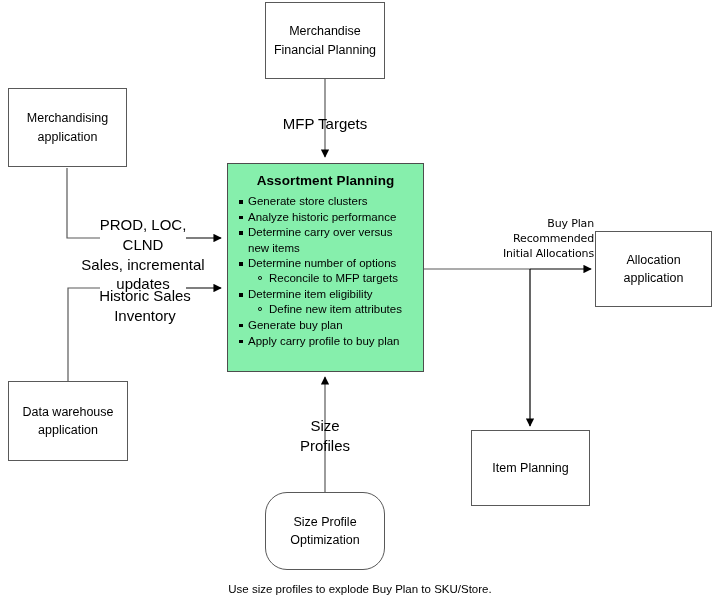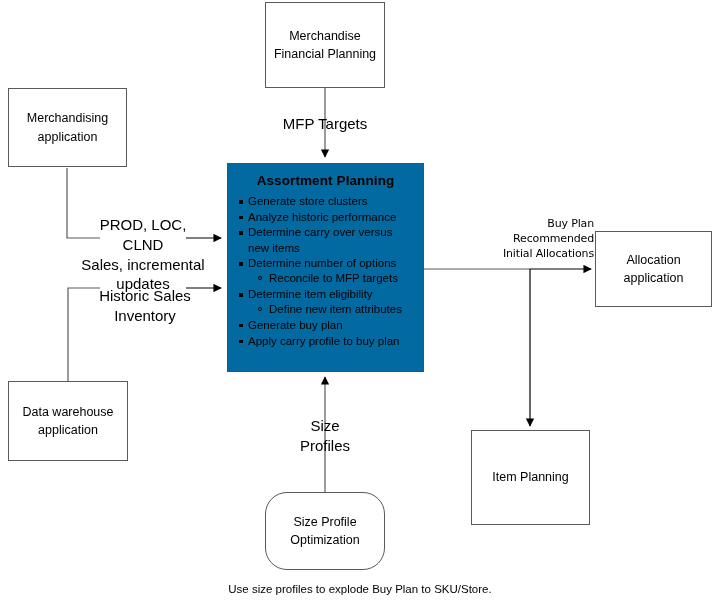--- a/index.html
+++ b/index.html
@@ -36,21 +36,21 @@
   .node .node-label {
     display: block;
     padding: 0 6px;
     white-space: pre-line;
   }
   
   .process-box {
     position: absolute;
     box-sizing: border-box;
     border: 1px solid #4d4d4d;
-    background: #0369a1;
+    background: #86efac;
     display: block;
     text-align: left;
   }
   .process-title {
     font-size: 13.5px;
     font-weight: bold;
     text-align: center;
     margin: 9px 0 6px 0;
     letter-spacing: 0.1px;
   }
@@ -164,41 +164,41 @@
     </g>
     <g>
       <line x1="530" y1="269" x2="530" y2="426" stroke="#000000" stroke-width="1.2" marker-end="url(#arrowhead)"></line>
     </g>
 
     <g>
       <line x1="325" y1="492" x2="325" y2="377" stroke="#595959" stroke-width="1.2" marker-end="url(#arrowhead)"></line>
     </g>
   </svg>
 
-  <div class="node" style="left:265px; top:2px; width:120px; height:86px;">
+  <div class="node" style="left:265px; top:2px; width:120px; height:77px;">
     <span class="node-label">Merchandise
 Financial Planning</span>
   </div>
 
   <div class="node" style="left:8px; top:88px; width:119px; height:79px;">
     <span class="node-label">Merchandising
 application</span>
   </div>
 
   <div class="node" style="left:8px; top:381px; width:120px; height:80px;">
     <span class="node-label">Data warehouse
 application</span>
   </div>
 
   <div class="node" style="left:595px; top:231px; width:117px; height:76px;">
     <span class="node-label">Allocation
 application</span>
   </div>
 
-  <div class="node" style="left:471px; top:430px; width:119px; height:95px;">
+  <div class="node" style="left:471px; top:430px; width:119px; height:76px;">
     <span class="node-label">Item Planning</span>
   </div>
 
   <div class="node" style="left:265px; top:492px; width:120px; height:78px;border-radius:22px;">
     <span class="node-label">Size Profile
 Optimization</span>
   </div>
 
   <div class="process-box" style="left:227px; top:163px; width:197px; height:209px;">
     <div class="process-title">Assortment Planning</div>

